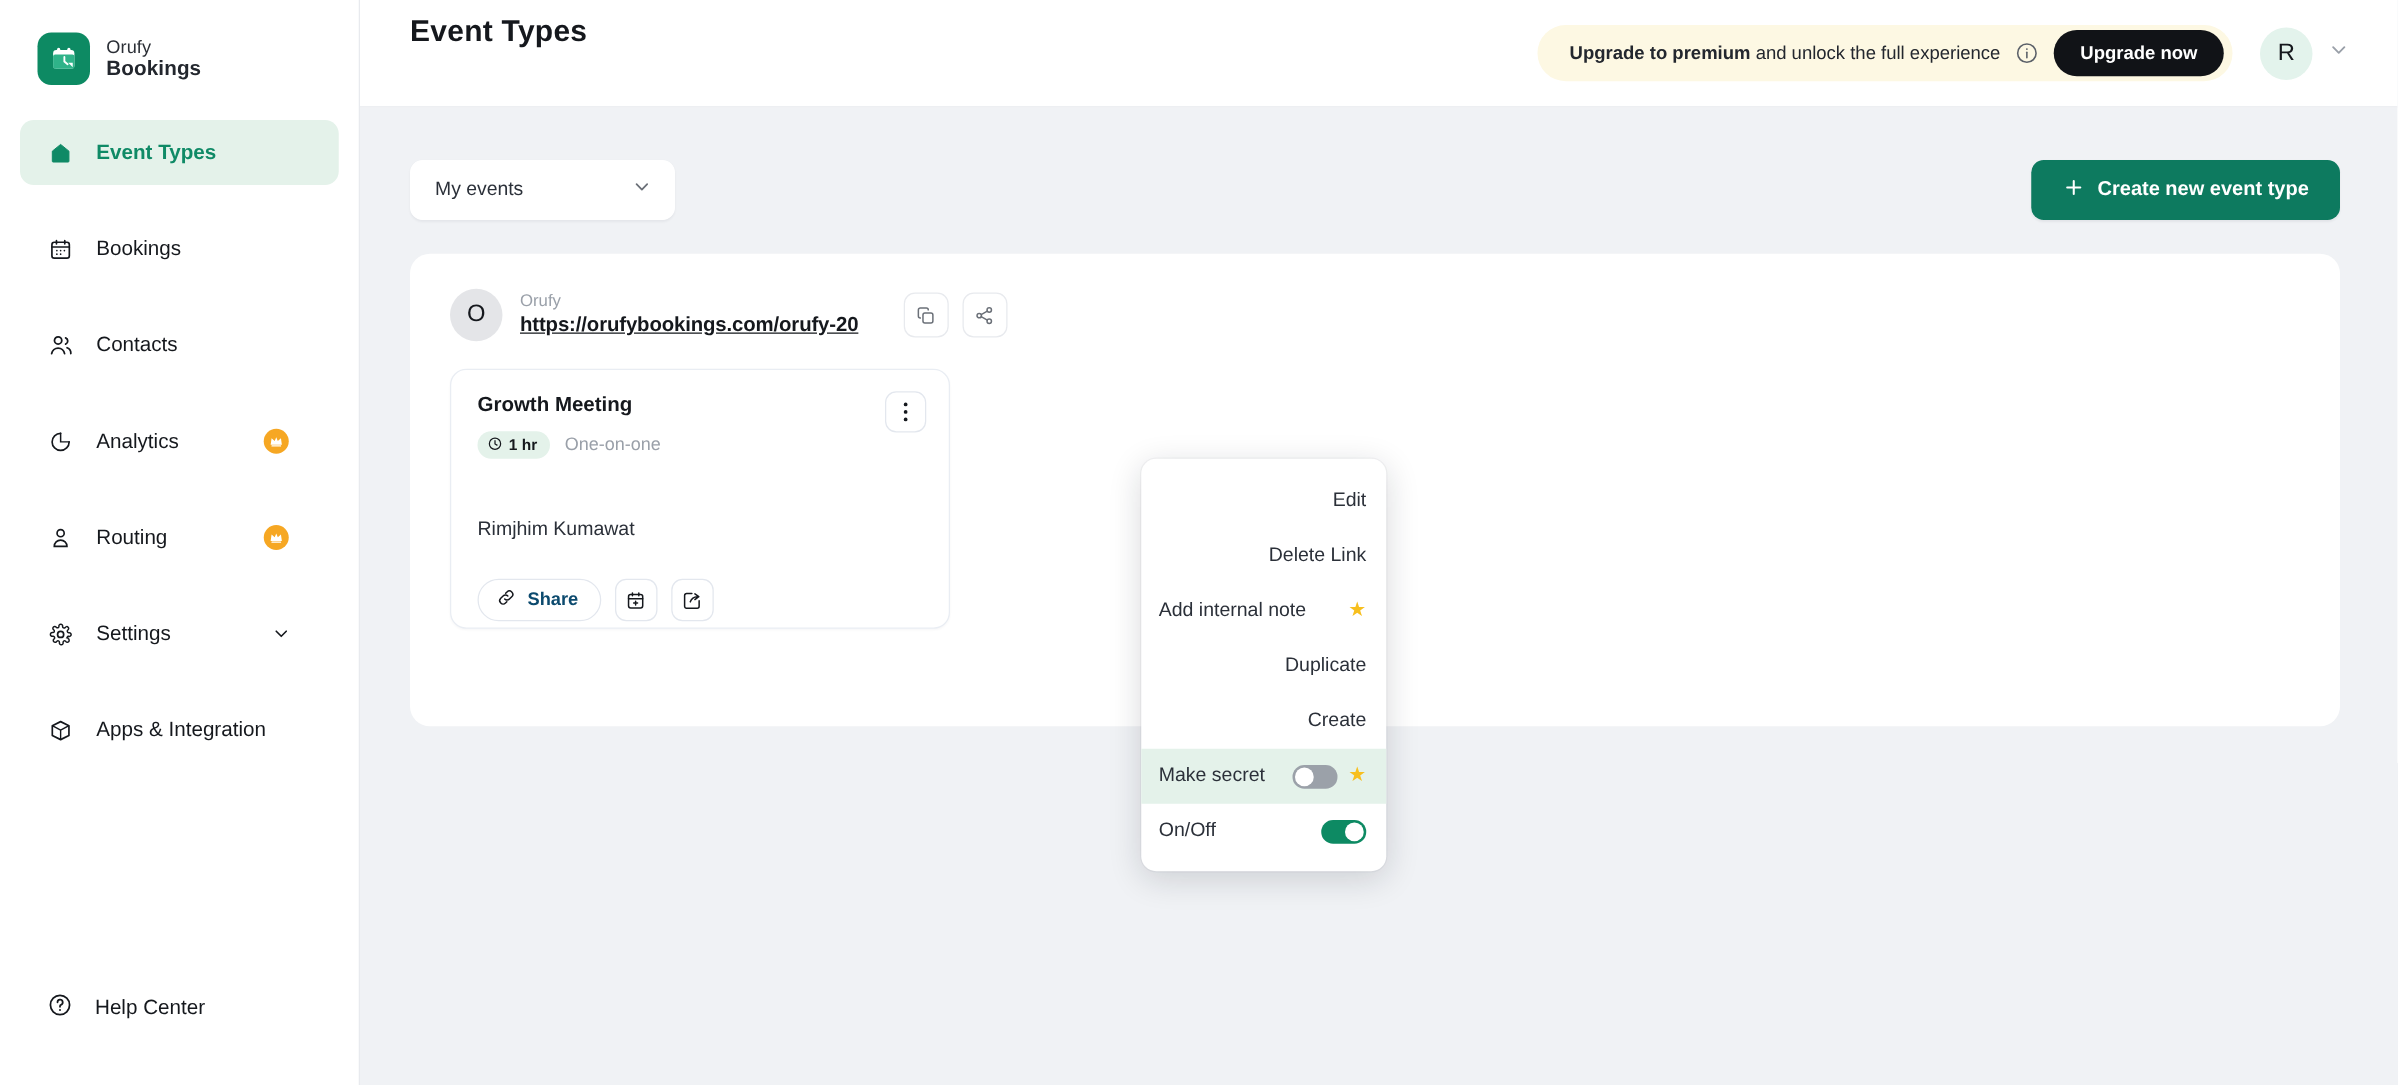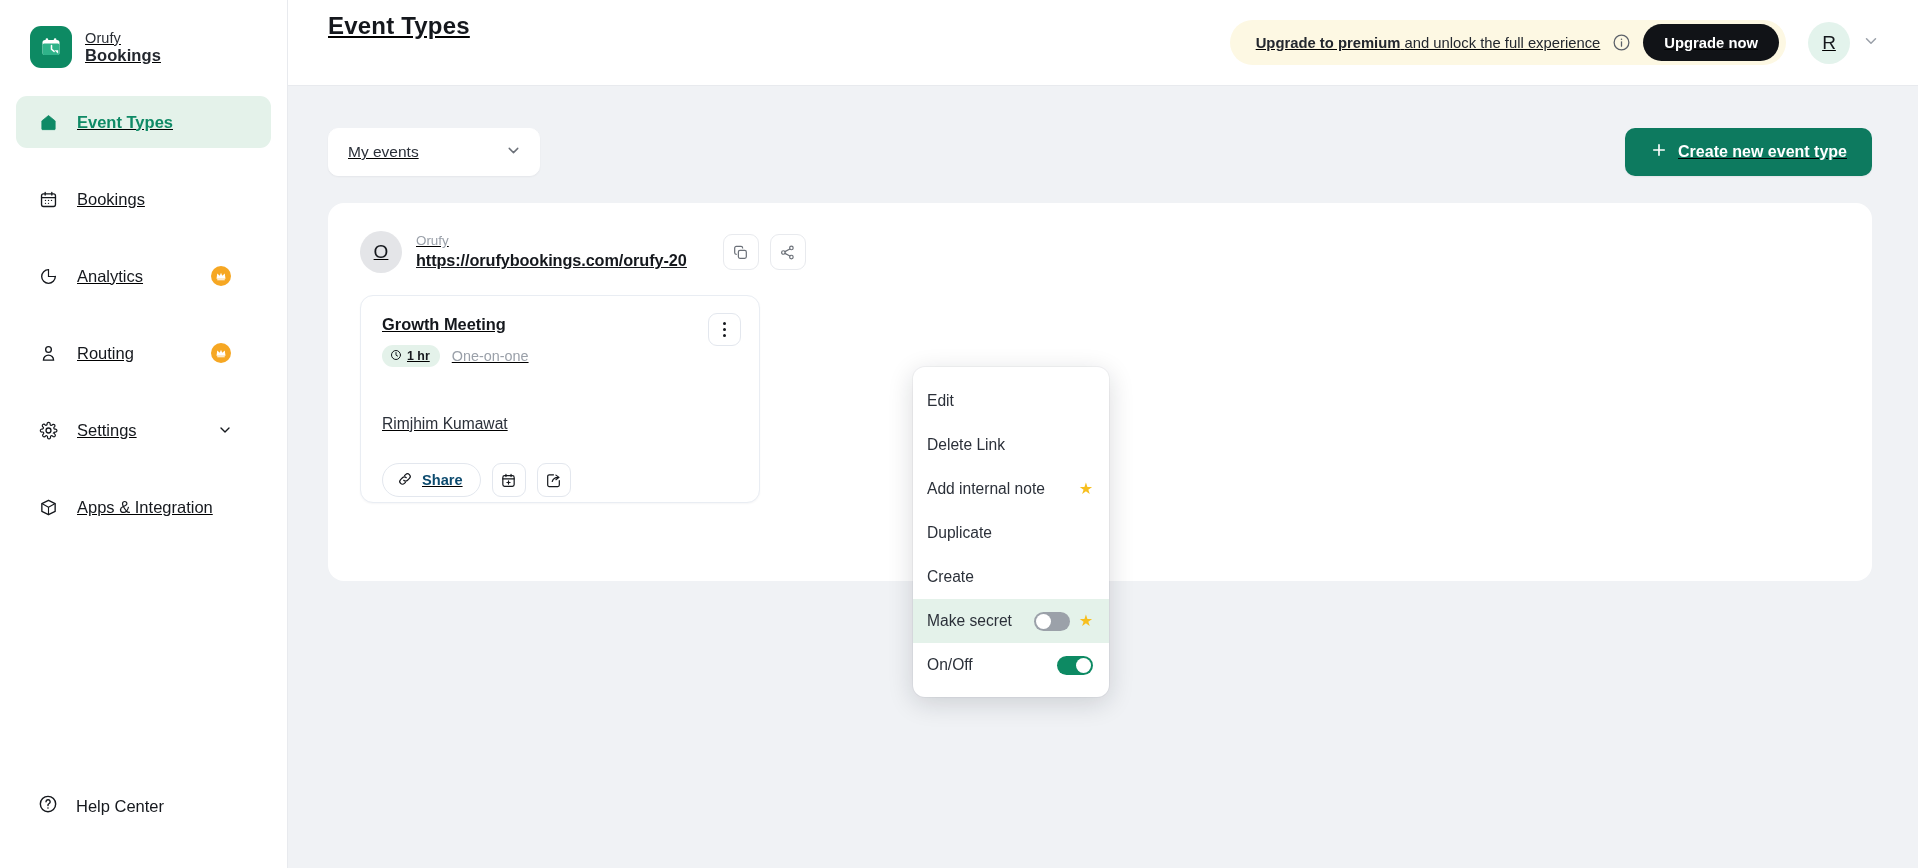--- a/index.html
+++ b/index.html
@@ -2,21 +2,21 @@
 <html><head>
 <meta charset="utf-8">
 <style>
   * { box-sizing: border-box; margin: 0; padding: 0; }
   html, body {
     width: 1918px; height: 868px;
     font-family: "Liberation Sans", sans-serif;
     background: #ffffff;
     overflow: hidden;
   }
-  .app { position: relative; width: 1918px; height: 674px; display: flex; text-decoration: underline; }
+  .app { position: relative; width: 1918px; height: 674px; display: flex; }
 
   
   .sidebar {
     width: 288px; height: 868px;
     background: #ffffff;
     border-right: 1px solid #e8eaee;
     position: relative;
     flex: 0 0 288px;
   }
   .brand { display: flex; align-items: center; gap: 13px; padding: 26px 0 0 30px; }
@@ -162,21 +162,21 @@
   
   .menu {
     position: absolute; left: 625px; top: 367px; width: 196px;
     background: #ffffff; border-radius: 12px; padding: 12px 0 10px 0;
     box-shadow: 0 6px 26px rgba(16,24,40,.16), 0 0 0 1px rgba(16,24,40,.04);
     z-index: 50;
   }
   .menu-item {
     height: 44px; display: flex; align-items: center;
     padding: 0 16px 0 14px; font-size: 15.6px; color: #2b3039; cursor: pointer;
-    justify-content: flex-start;
+    justify-content: flex-end;
   }
   .menu-item .mlabel { white-space: nowrap; }
   .menu-item.highlight { background: #e4f2ea; }
   .menu-right { display: flex; align-items: center; gap: 9px; margin-left: auto; }
   .star { color: #f7bf1e; font-size: 16px; line-height: 1; }
   .toggle {
     width: 36px; height: 19px; border-radius: 10px; position: relative;
     display: inline-block; cursor: pointer;
   }
   .toggle.off { background: #9ba1a9; }
@@ -231,20 +231,30 @@
             <circle cx="8.2" cy="13.2" r=".85" fill="#15181d" stroke="none"></circle>
             <circle cx="12" cy="13.2" r=".85" fill="#15181d" stroke="none"></circle>
             <circle cx="15.8" cy="13.2" r=".85" fill="#15181d" stroke="none"></circle>
             <circle cx="8.2" cy="16.8" r=".85" fill="#15181d" stroke="none"></circle>
             <circle cx="12" cy="16.8" r=".85" fill="#15181d" stroke="none"></circle>
           </svg>
         </span>
         <span class="nav-label">Bookings</span>
       </div>
 
+      <div class="nav-item">
+        <span class="ico">
+          <svg width="20" height="20" viewBox="0 0 24 24" fill="none" stroke="#15181d" stroke-width="1.7" stroke-linecap="round">
+            <circle cx="9" cy="7.6" r="3.5"></circle>
+            <path d="M2.8 20.2a6.3 6.3 0 0 1 12.4 0"></path>
+            <path d="M16.2 5.1a3.3 3.3 0 0 1 0 6.1M17.6 14.6a5.6 5.6 0 0 1 3.6 5.6"></path>
+          </svg>
+        </span>
+        <span class="nav-label">Contacts</span>
+      </div>
 
       <div class="nav-item">
         <span class="ico">
           <svg width="19" height="19" viewBox="0 0 24 24" fill="none" stroke="#15181d" stroke-width="1.7" stroke-linecap="round">
             <path d="M12 3.4a8.6 8.6 0 1 0 8.6 8.6"></path>
             <path d="M12 3.4v8.6h8.6" stroke-width="1.5"></path>
           </svg>
         </span>
         <span class="nav-label">Analytics</span>
         <span class="crown">

